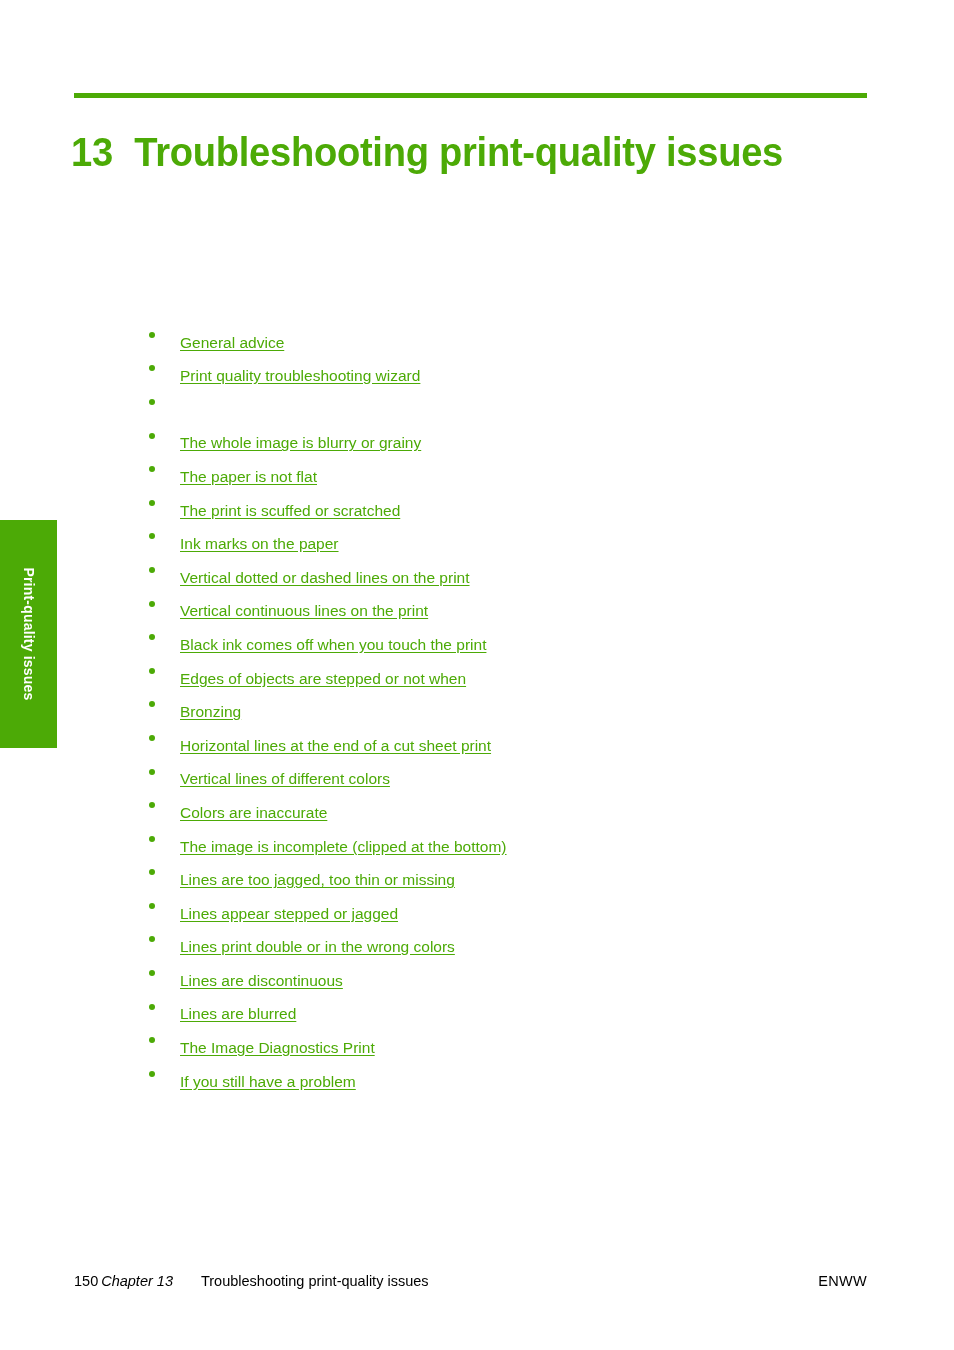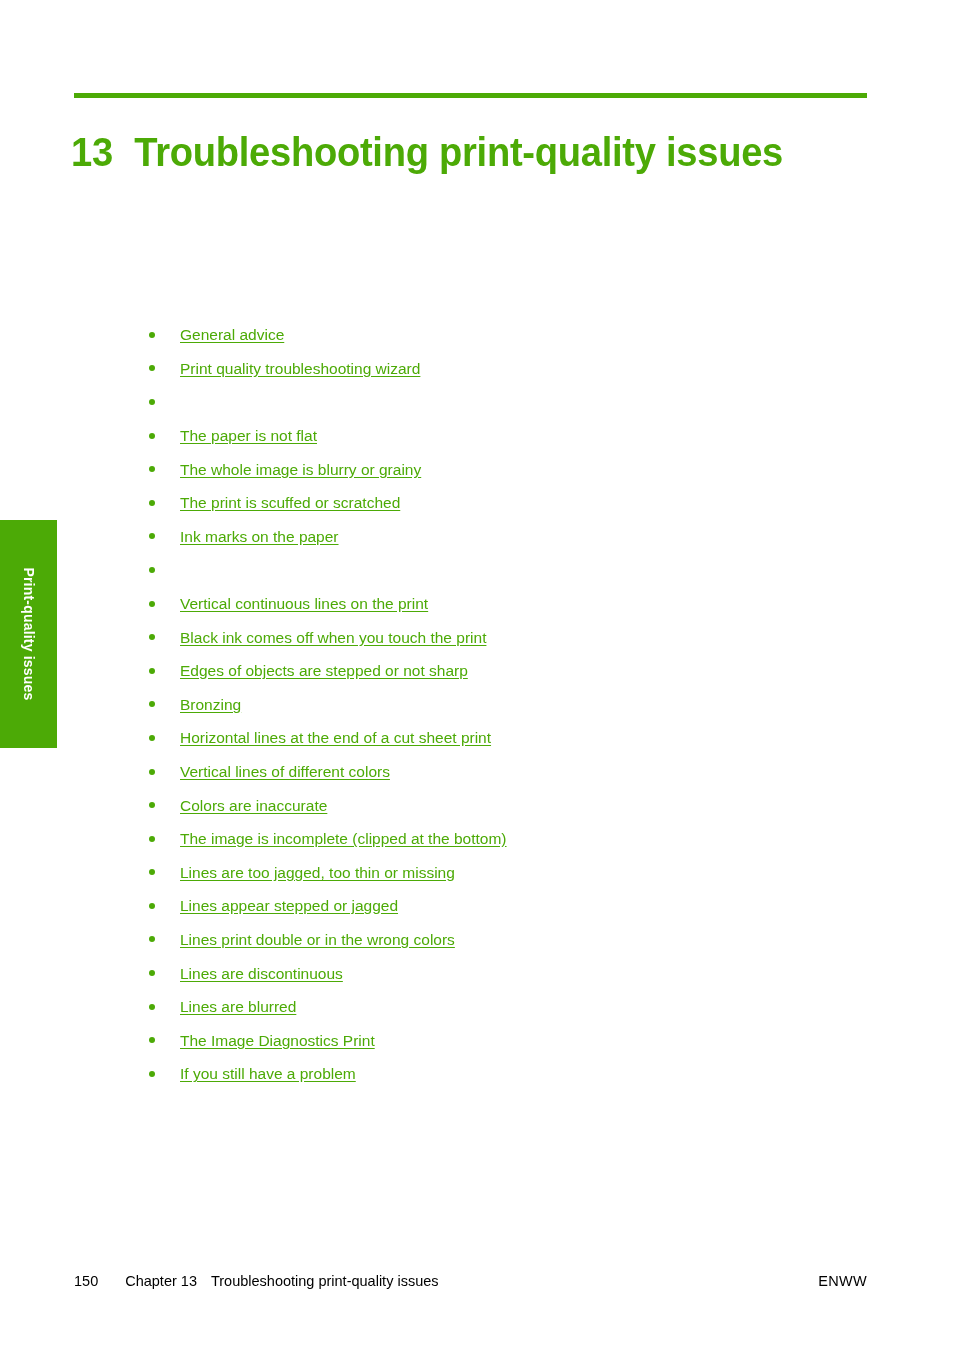--- a/index.html
+++ b/index.html
@@ -92,21 +92,21 @@
     list-style: none;
     margin: 0;
     padding: 0;
   }
 
   .toc-item {
     position: relative;
     height: 33.6px;
     padding-left: 34px;
     display: flex;
-    align-items: center;
+    align-items: flex-end;
   }
 
   .toc-bullet {
     position: absolute;
     left: 3px;
     top: 50%;
     margin-top: -3px;
     width: 6px;
     height: 6px;
     border-radius: 50%;
@@ -136,22 +136,22 @@
     line-height: 20px;
     color: #000000;
   }
 
   .footer-left {
     display: flex;
     align-items: baseline;
     white-space: nowrap;
   }
 
-  .footer-page-number { margin-right: 27px; }
-  .footer-chapter-label { margin-right: 14px; }
+  .footer-page-number { margin-right: 3px; }
+  .footer-chapter-label { margin-right: 28px; font-style: italic; }
   .footer-chapter-title { }
 
   .footer-right {
     white-space: nowrap;
     letter-spacing: 0.3px;
   }
 </style>
 </head>
 <body>
 
@@ -175,48 +175,49 @@
     </li>
     <li class="toc-item">
       <span class="toc-bullet"></span>
       <a class="toc-link">Print quality troubleshooting wizard</a>
     </li>
     <li class="toc-item">
       <span class="toc-bullet"></span>
     </li>
     <li class="toc-item">
       <span class="toc-bullet"></span>
+      <a class="toc-link">The whole image is blurry or grainy</a>
+    </li>
+    <li class="toc-item">
+      <span class="toc-bullet"></span>
       <a class="toc-link">The paper is not flat</a>
     </li>
     <li class="toc-item">
       <span class="toc-bullet"></span>
-      <a class="toc-link">The whole image is blurry or grainy</a>
-    </li>
-    <li class="toc-item">
-      <span class="toc-bullet"></span>
       <a class="toc-link">The print is scuffed or scratched</a>
     </li>
     <li class="toc-item">
       <span class="toc-bullet"></span>
       <a class="toc-link">Ink marks on the paper</a>
     </li>
     <li class="toc-item">
       <span class="toc-bullet"></span>
+      <a class="toc-link">Vertical dotted or dashed lines on the print</a>
     </li>
     <li class="toc-item">
       <span class="toc-bullet"></span>
       <a class="toc-link">Vertical continuous lines on the print</a>
     </li>
     <li class="toc-item">
       <span class="toc-bullet"></span>
       <a class="toc-link">Black ink comes off when you touch the print</a>
     </li>
     <li class="toc-item">
       <span class="toc-bullet"></span>
-      <a class="toc-link">Edges of objects are stepped or not sharp</a>
+      <a class="toc-link">Edges of objects are stepped or not when</a>
     </li>
     <li class="toc-item">
       <span class="toc-bullet"></span>
       <a class="toc-link">Bronzing</a>
     </li>
     <li class="toc-item">
       <span class="toc-bullet"></span>
       <a class="toc-link">Horizontal lines at the end of a cut sheet print</a>
     </li>
     <li class="toc-item">

